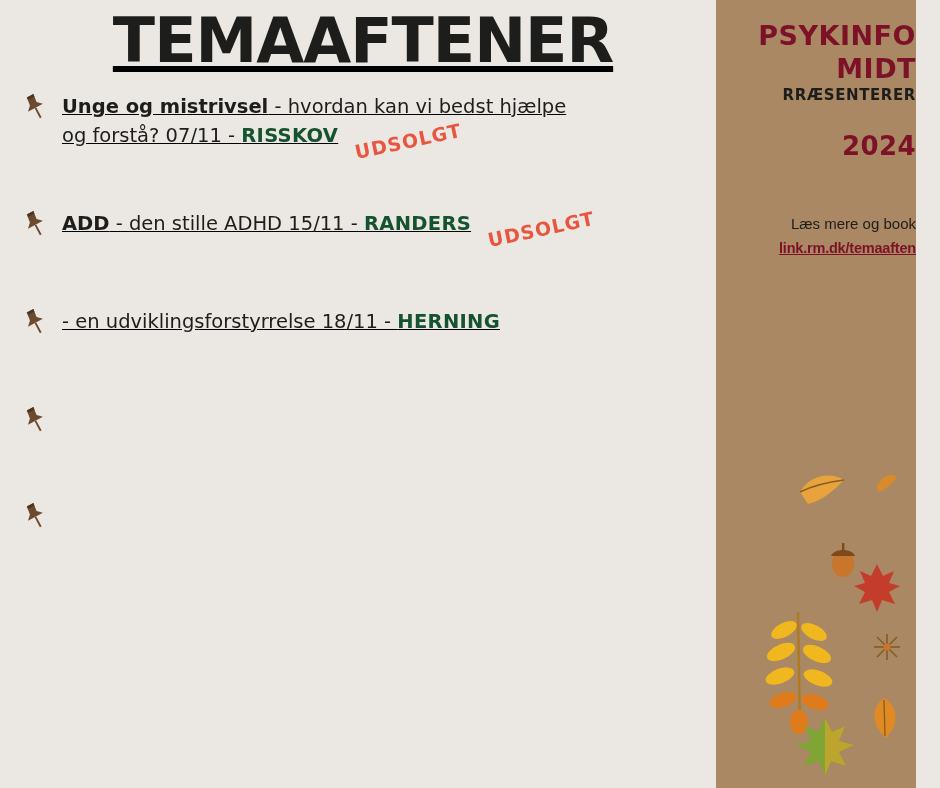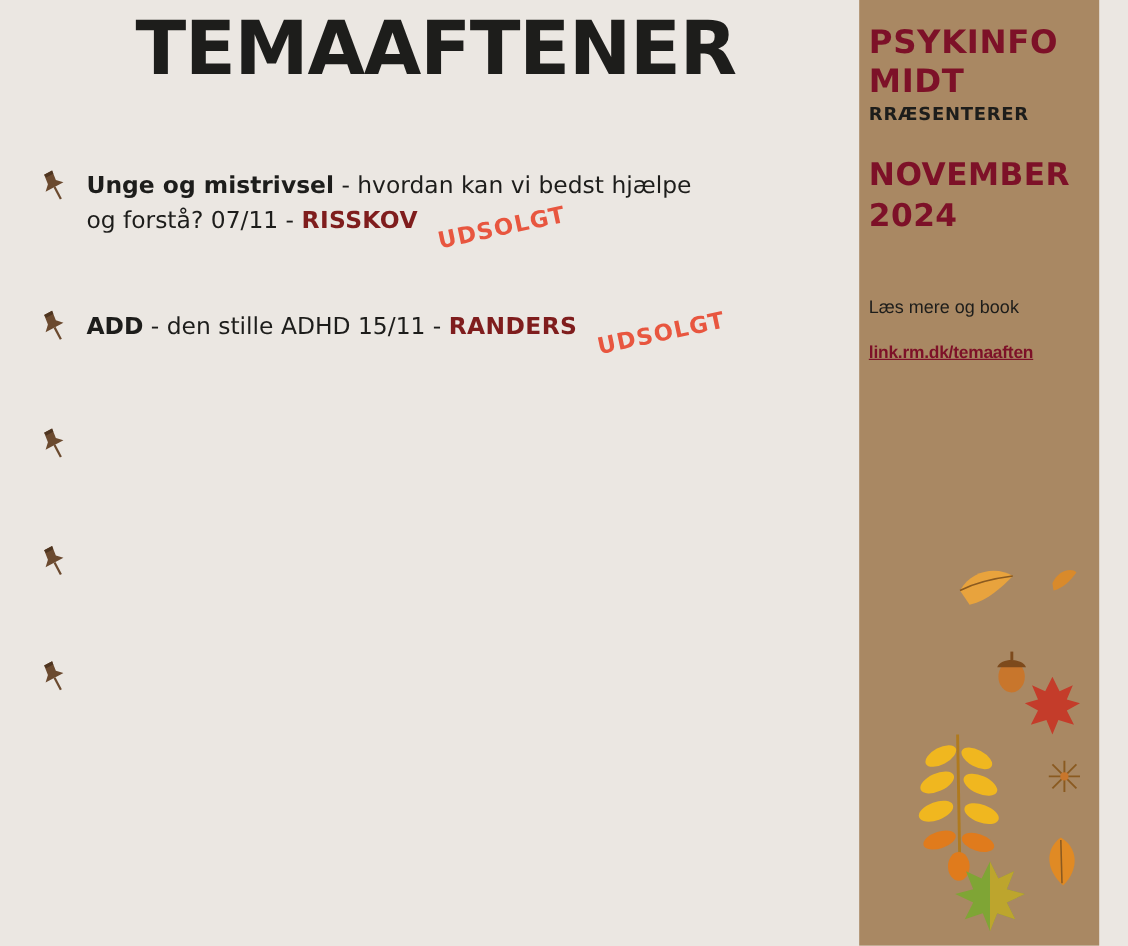--- a/index.html
+++ b/index.html
@@ -21,35 +21,36 @@
     display: flex;
   }
   
   .left {
     position: relative;
     width: 716px;
     height: 788px;
     background: #ebe7e2;
     box-sizing: border-box;
     padding: 0;
+    text-decoration: underline;
   }
   .title {
     font-family: "DejaVu Sans", sans-serif;
     font-weight: bold;
     font-size: 62px;
     letter-spacing: -1px;
     color: #1d1d1b;
     text-align: center;
     margin: 10px 0 0 0;
     padding-left: 10px;
     line-height: 1.0;
   }
   .events {
-    margin-top: 68px;
-    padding-left: 26px;
+    margin-top: 20px;
+    padding-left: 16px;
   }
   .event {
     position: relative;
     padding-left: 46px;
     margin-bottom: 46px;
     min-height: 40px;
   }
   .pin {
     position: absolute;
     left: 4px;
@@ -60,21 +61,21 @@
   .evt-line {
     font-size: 19.5px;
     color: #1d1d1b;
     line-height: 1.5;
     font-family: "DejaVu Sans", sans-serif;
   }
   .evt-title {
     font-weight: bold;
   }
   .city {
-    color: #7f1d1d;
+    color: #14532d;
     font-weight: bold;
     letter-spacing: 0.3px;
   }
   .sold {
     display: inline-block;
     color: #e8563f;
     font-weight: bold;
     font-size: 19px;
     letter-spacing: 1px;
     transform: rotate(-12deg);
@@ -83,21 +84,21 @@
     top: 6px;
   }
   
   .right {
     position: relative;
     width: 200px;
     height: 788px;
     background: #a98863;
     box-sizing: border-box;
     padding: 14px 0 0 8px;
-    text-align: left;
+    text-align: right;
     overflow: hidden;
   }
   .brand {
     font-family: "DejaVu Sans", sans-serif;
     font-weight: bold;
     font-size: 27px;
     color: #7d1128;
     line-height: 1.22;
     margin-top: 6px;
     letter-spacing: 0.5px;
@@ -123,21 +124,21 @@
     font-size: 15px;
     color: #1d1d1b;
     margin-top: 48px;
     line-height: 1.55;
   }
   .booking-link {
     color: #7d1128;
     font-weight: bold;
     font-size: 14.5px;
     display: block;
-    margin-top: 14px;
+    margin-top: 2px;
     letter-spacing: -0.2px;
   }
   
   .leaf {
     position: absolute;
     pointer-events: none;
   }
 </style>
 </head>
 <body>
@@ -180,20 +181,23 @@
       </div>
 
       <div class="event" style="margin-top:58px;">
         <svg class="pin" viewBox="0 0 32 32">
           <g transform="rotate(-28 16 16)">
             <path d="M13 3 L21 3 L20 12 L25 17 L7 17 L12 12 Z" fill="#6b4a2f"></path>
             <rect x="15" y="17" width="2" height="12" fill="#6b4a2f"></rect>
             <path d="M13 3 L21 3 L20.6 6 L13.4 6 Z" fill="#4e3520"></path>
           </g>
         </svg>
+        <div class="evt-line">
+          <span> - en udviklingsforstyrrelse 18/11 - </span><span class="city">HERNING</span>
+        </div>
       </div>
 
       <div class="event" style="margin-top:58px;">
         <svg class="pin" viewBox="0 0 32 32">
           <g transform="rotate(-28 16 16)">
             <path d="M13 3 L21 3 L20 12 L25 17 L7 17 L12 12 Z" fill="#6b4a2f"></path>
             <rect x="15" y="17" width="2" height="12" fill="#6b4a2f"></rect>
             <path d="M13 3 L21 3 L20.6 6 L13.4 6 Z" fill="#4e3520"></path>
           </g>
         </svg>
@@ -215,21 +219,20 @@
   <div class="right">
 
     <div class="brand">
       <div>PSYKINFO</div>
       <div>MIDT</div>
     </div>
 
     <div class="presents">RRÆSENTERER</div>
 
     <div class="month">
-      <div>NOVEMBER</div>
       <div>2024</div>
     </div>
 
     <div class="booking">
       <div>Læs mere og book</div>
       <a class="booking-link" href="#">link.rm.dk/temaaften</a>
     </div>
 
     <svg class="leaf" style="left:78px; top:466px;" width="56" height="46" viewBox="0 0 56 46">
       <path d="M6 26 C16 8, 38 6, 50 14 C40 24, 30 34, 14 38 Z" fill="#e8a33d"></path>

